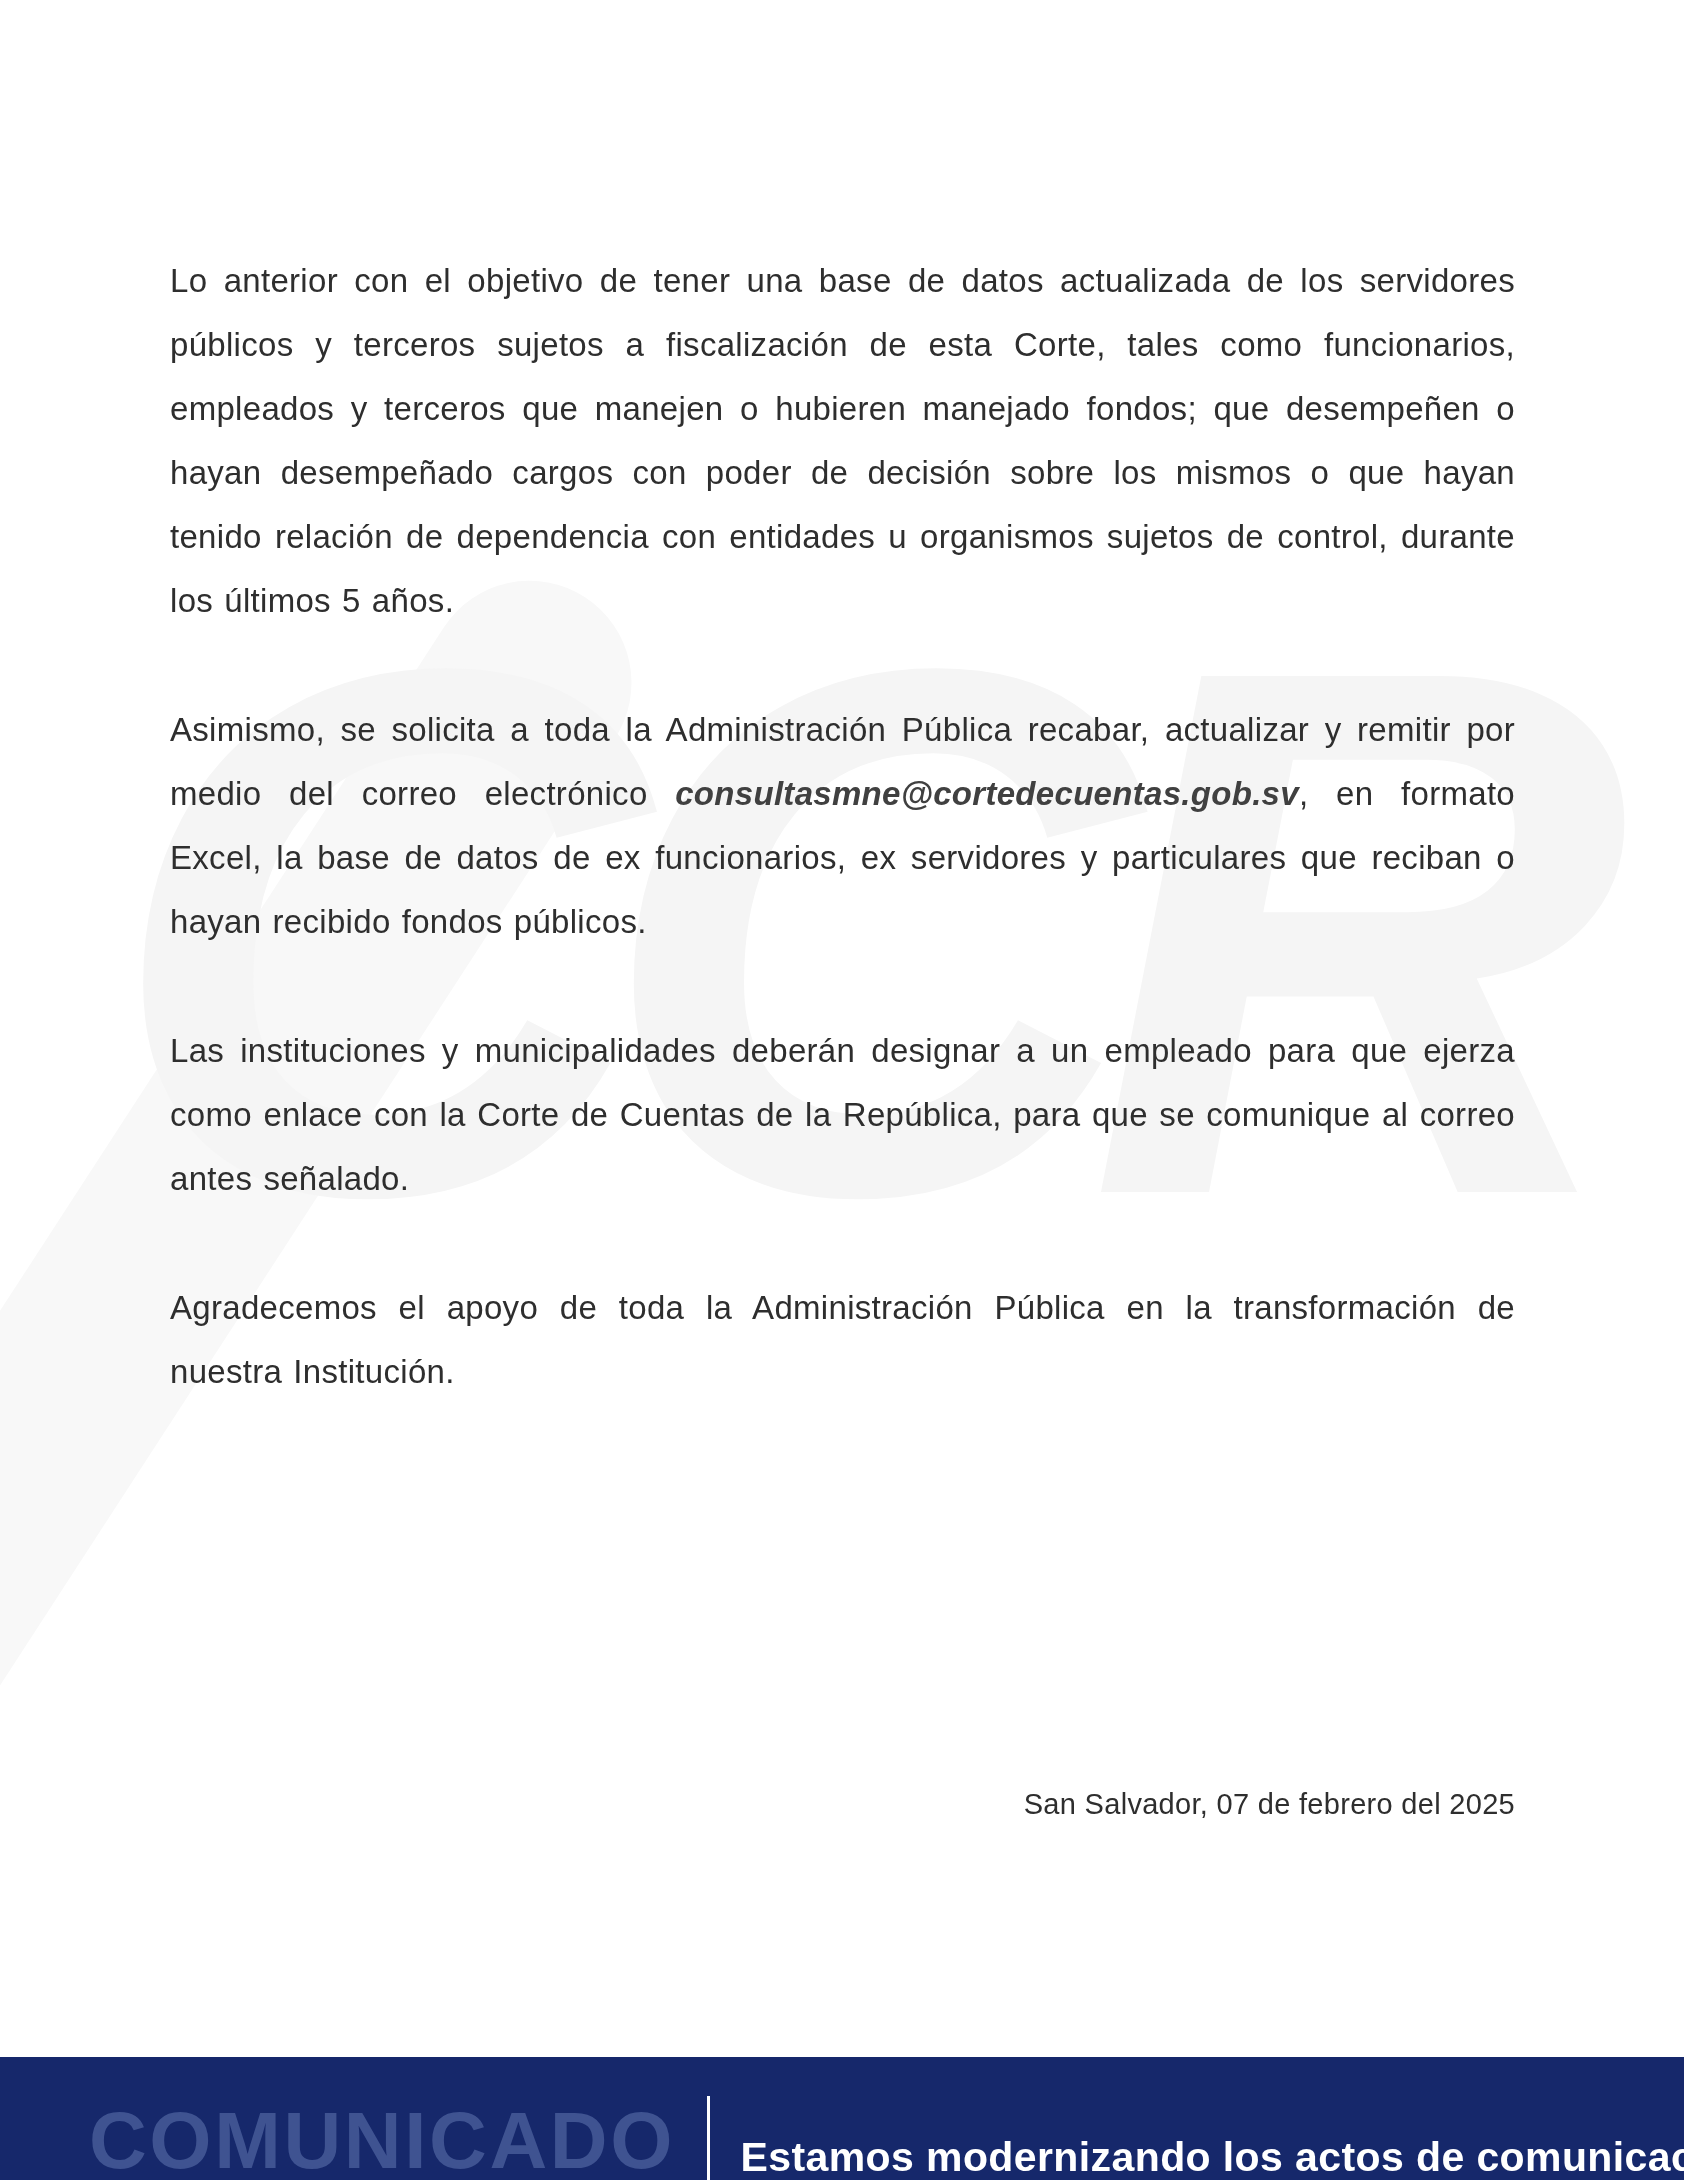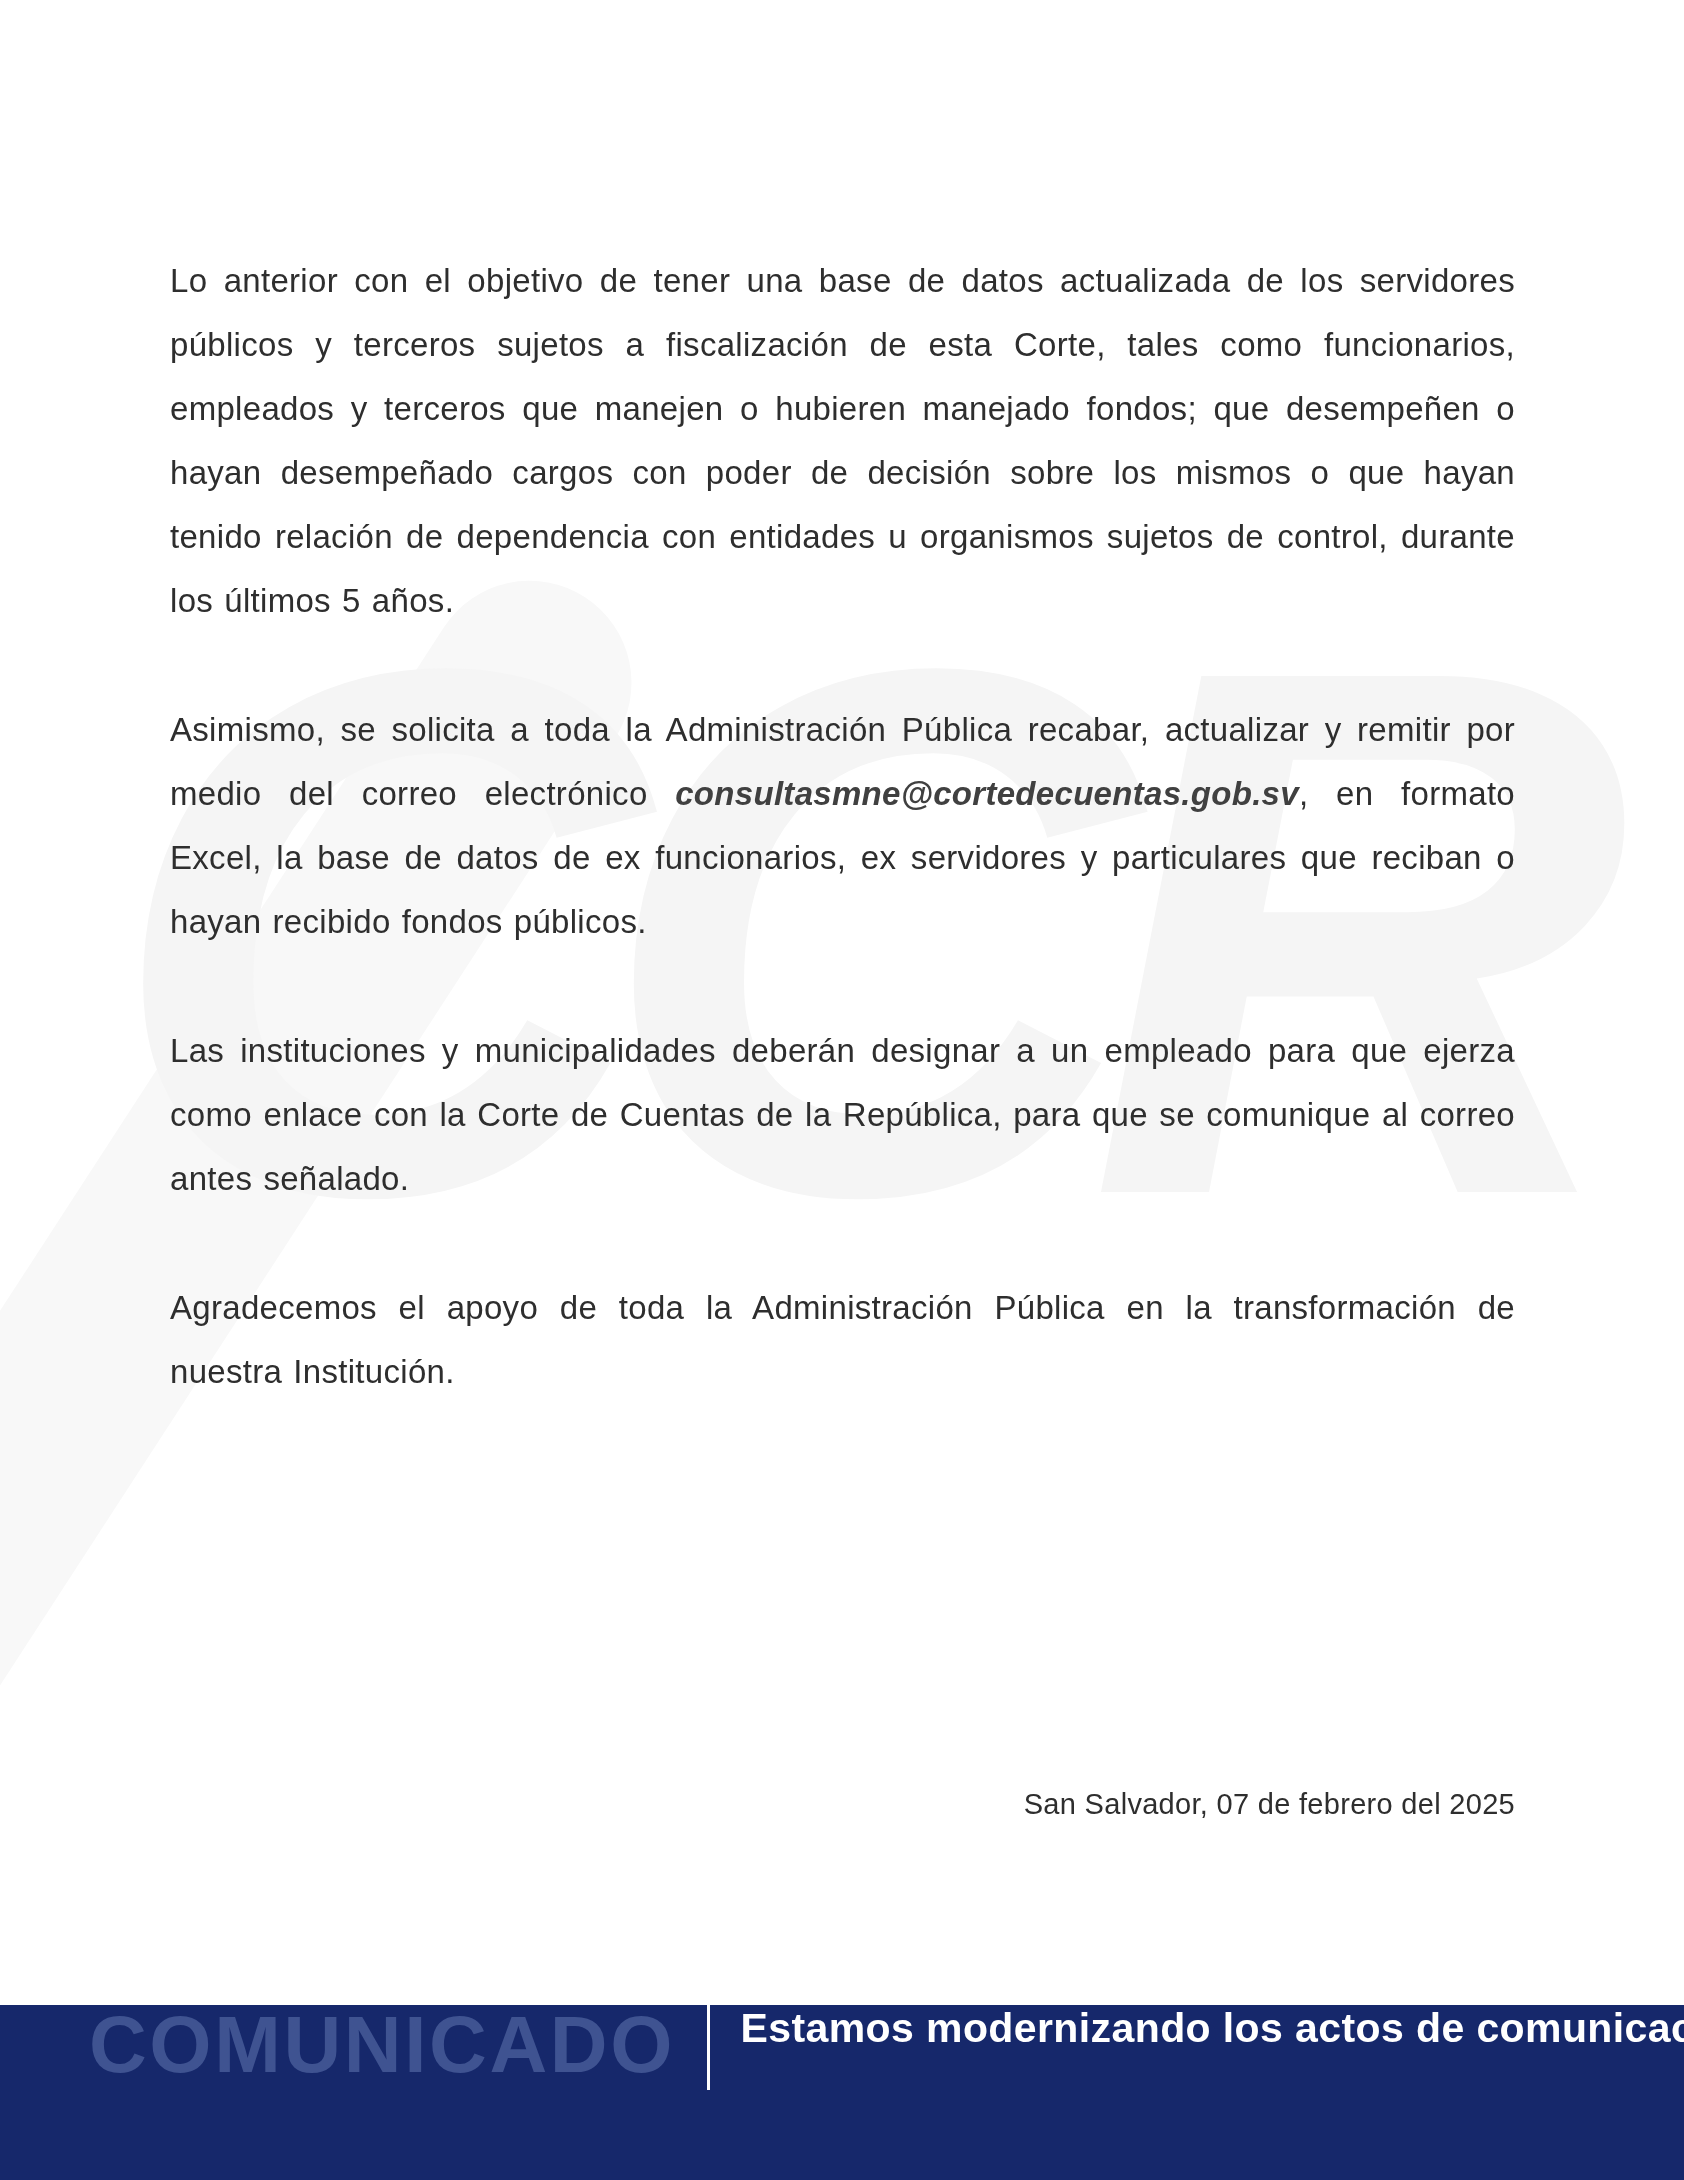--- a/index.html
+++ b/index.html
@@ -81,24 +81,24 @@
     letter-spacing: 0.3px;
     color: #2e2e2e;
   }
 
   
   .footer {
     position: absolute;
     left: 0;
     right: 0;
     bottom: 0;
-    height: 176px;
+    height: 124px;
     background: #16286b;
     display: flex;
-    align-items: flex-start;
+    align-items: flex-end;
     padding-left: 89px;
     z-index: 2;
   }
   .footer-label {
     font-size: 80px;
     font-weight: 700;
     letter-spacing: 2.6px;
     color: #3f5391;
     line-height: 1;
     white-space: nowrap;

